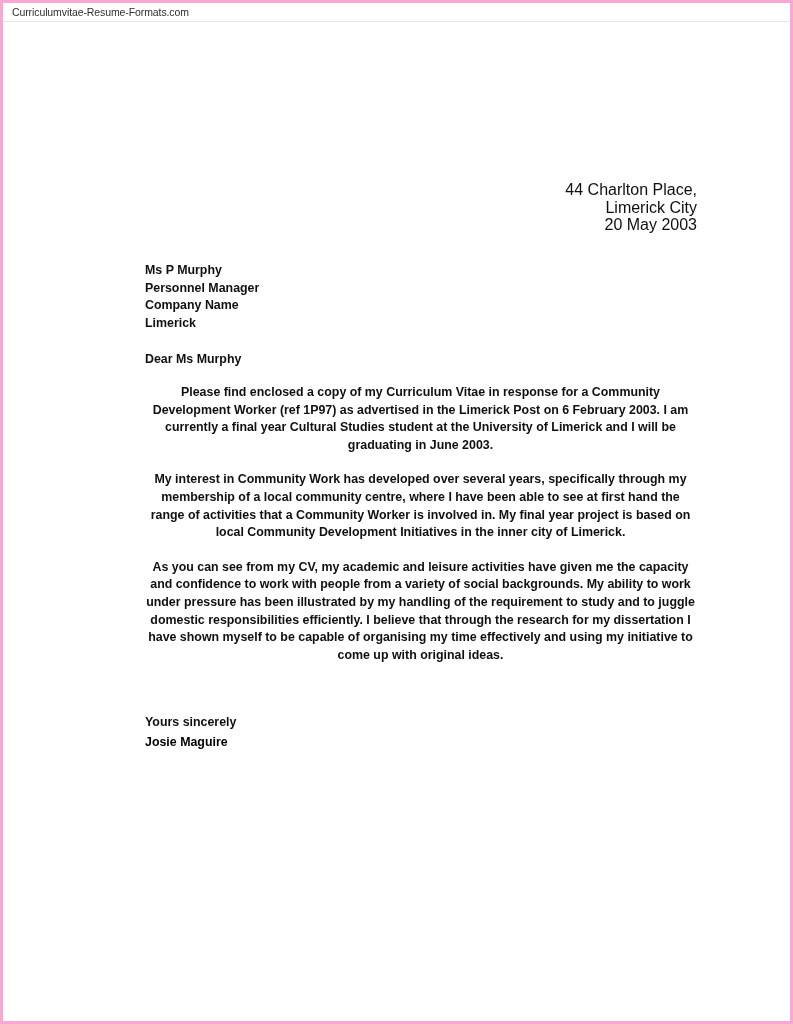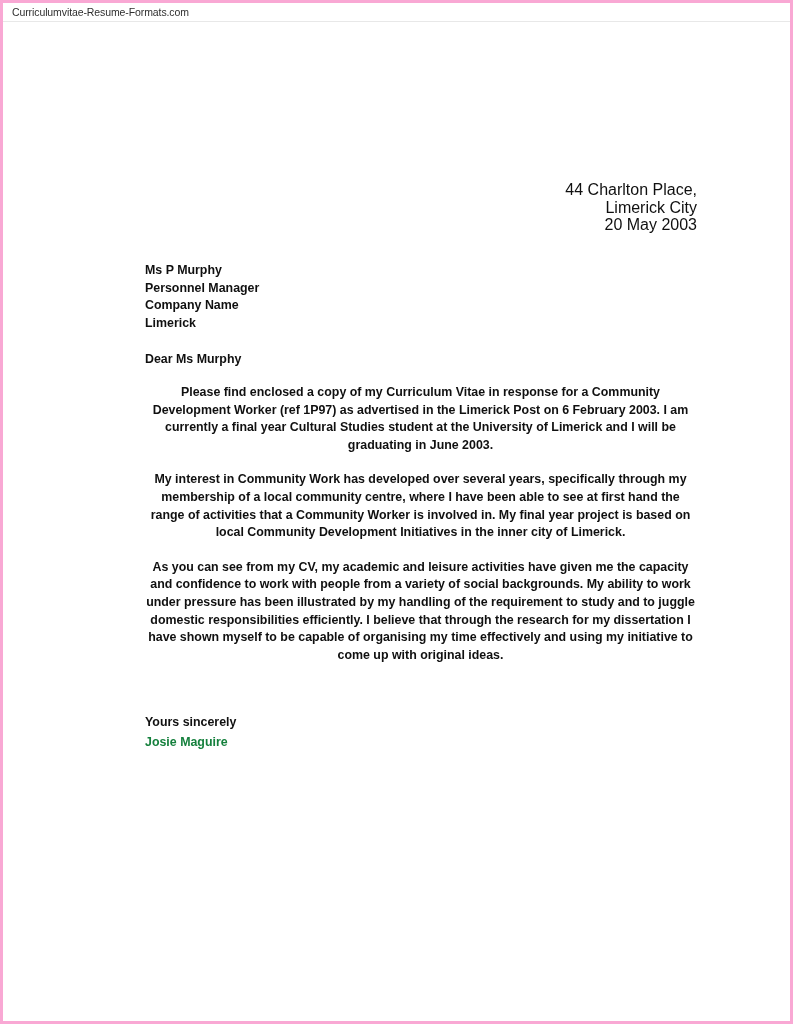--- a/index.html
+++ b/index.html
@@ -122,21 +122,21 @@
     font-size: 12.4px;
     color: #101010;
     font-weight: 600;
     margin-top: 28px;
   }
   #signature-name {
     position: absolute;
     left: 142px;
     top: 713px;
     font-size: 12.4px;
-    color: #15803d;
+    color: #000000;
     font-weight: 600;
   }
 </style>
 </head>
 <body>
 
 <div id="page">
 
   <div id="watermark-band">
     <div id="watermark-text">Curriculumvitae-Resume-Formats.com</div>

